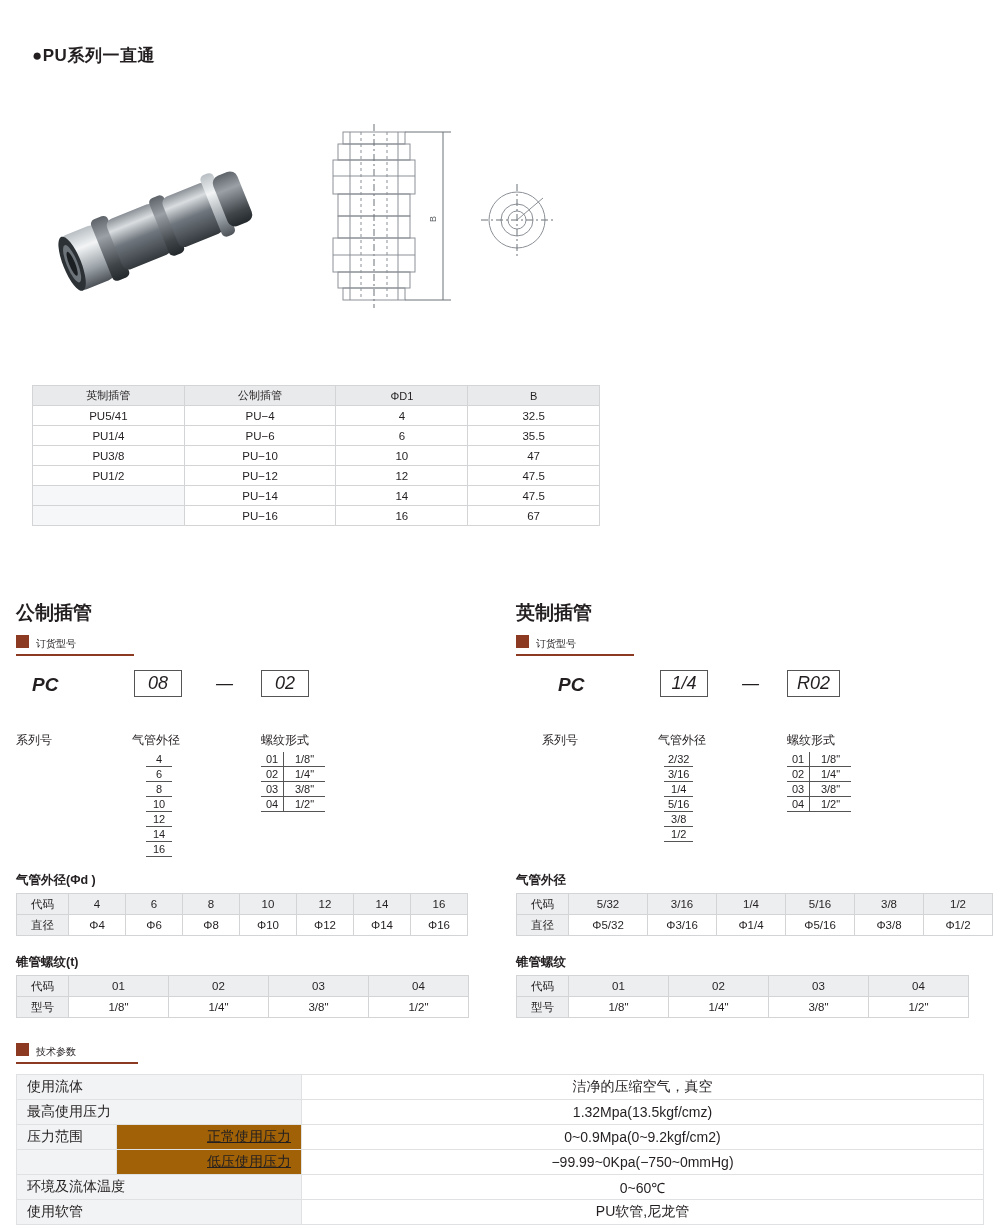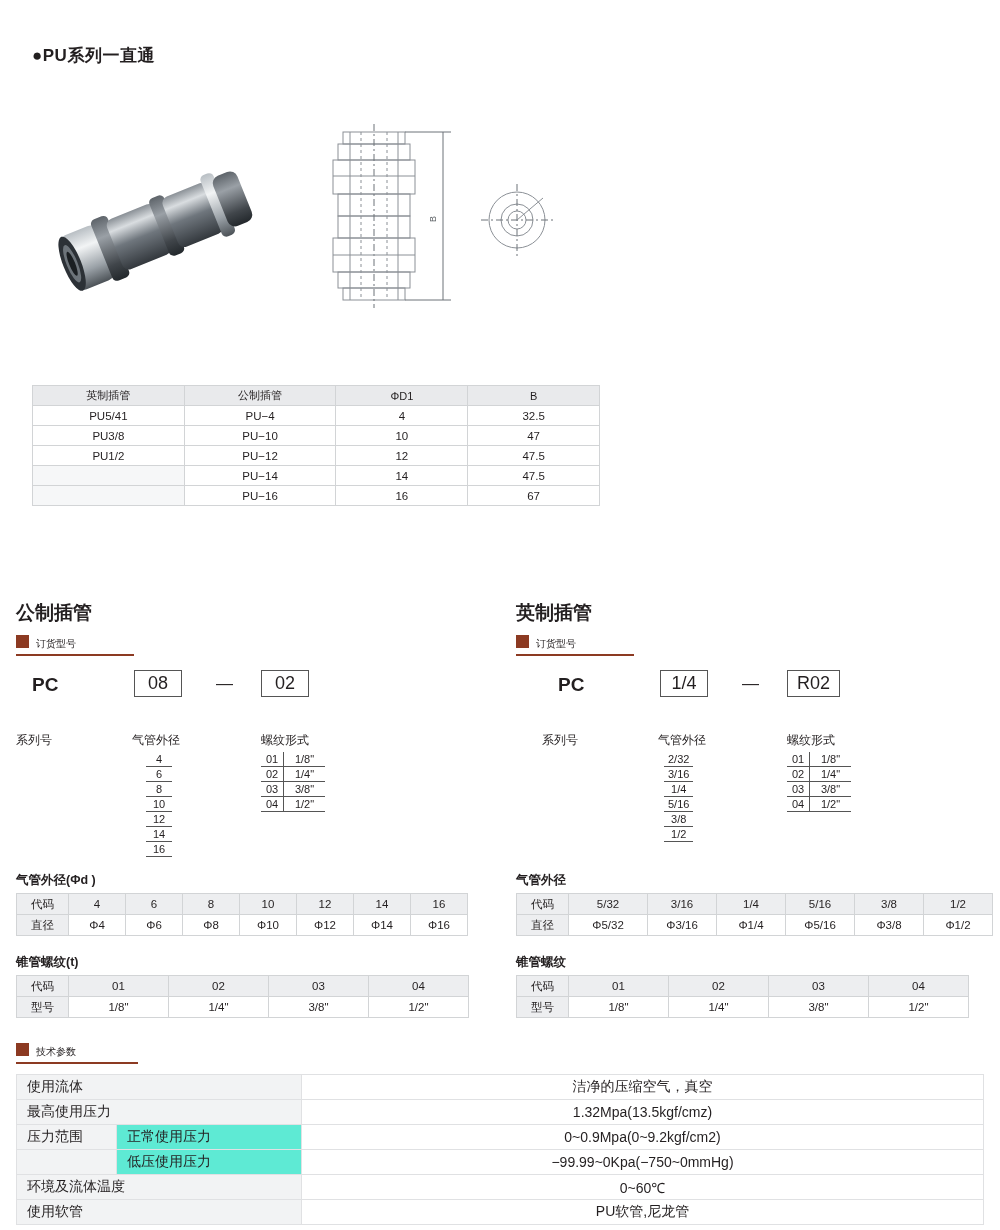--- a/index.html
+++ b/index.html
@@ -56,21 +56,21 @@
   .sub-h .sq {
     display: inline-block; width: 13px; height: 13px;
     background: #8c3a22; margin-right: 7px; vertical-align: -1px;
   }
   .sub-h .ul {
     display: block; border-bottom: 2px solid #8c3a22; margin-top: 3px;
   }
 
   
   .ord { position: absolute; }
-  .ord .codeline { position: relative; height: 34px; }
+  .ord .codeline { position: relative; height: 34px; font-style: italic; }
   .ord .series {
     position: absolute; font-size: 19px; font-weight: bold;
   }
   .ord .boxed {
     position: absolute; border: 1px solid #555; padding: 2px 9px;
     font-size: 18px; text-align: center; min-width: 48px;
   }
   .ord .dash {
     position: absolute; font-size: 17px;
   }
@@ -107,21 +107,21 @@
   
   .tech-h { position: absolute; left: 16px; top: 1043px; }
   .tech {
     position: absolute; left: 16px; top: 1074px;
     border-collapse: collapse; width: 968px; font-size: 14px;
   }
   .tech td {
     border: 1px solid #e0e1e3; height: 25px; padding: 0 10px;
   }
   .tech td.lab { width: 285px; background: #f2f3f4; }
-  .tech td.lab2 { width: 185px; background: #5eead4; text-align: left; }
+  .tech td.lab2 { width: 185px; background: #a16207; text-align: right; text-decoration: underline; }
   .tech td.val { text-align: center; }
 </style>
 </head>
 <body>
 
 <div class="page">
 
   <div class="main-title">●PU系列一直通</div>
 
   <div class="photo">
@@ -213,20 +213,26 @@
       </tr>
     </thead>
     <tbody>
       <tr>
           <td>PU5/41</td>
           <td>PU−4</td>
           <td>4</td>
           <td>32.5</td>
         </tr>
       <tr>
+          <td>PU1/4</td>
+          <td>PU−6</td>
+          <td>6</td>
+          <td>35.5</td>
+        </tr>
+      <tr>
           <td>PU3/8</td>
           <td>PU−10</td>
           <td>10</td>
           <td>47</td>
         </tr>
       <tr>
           <td>PU1/2</td>
           <td>PU−12</td>
           <td>12</td>
           <td>47.5</td>

